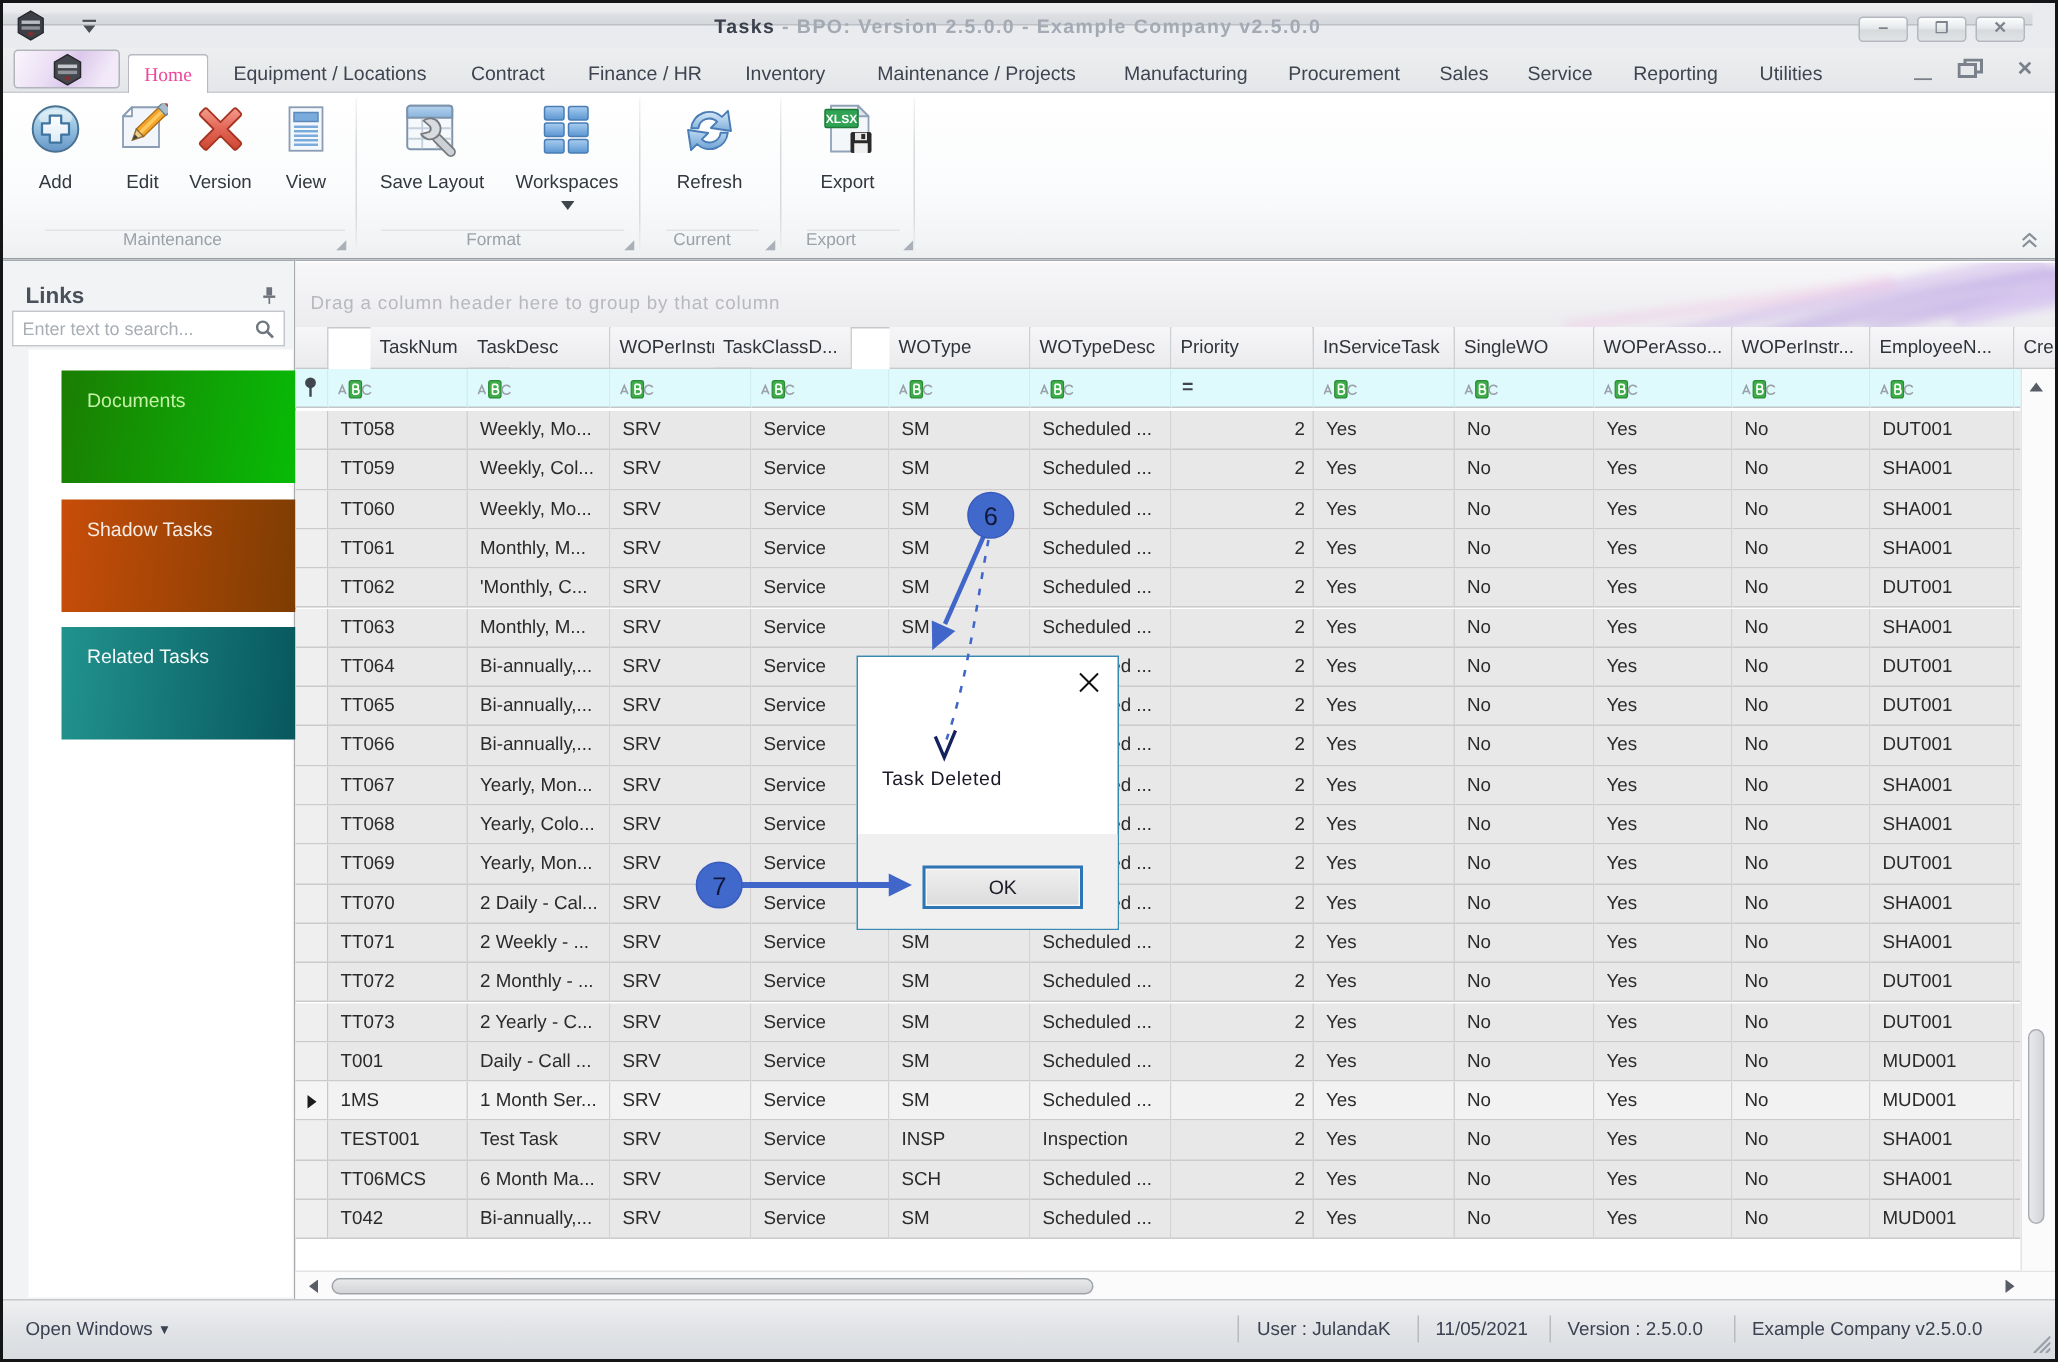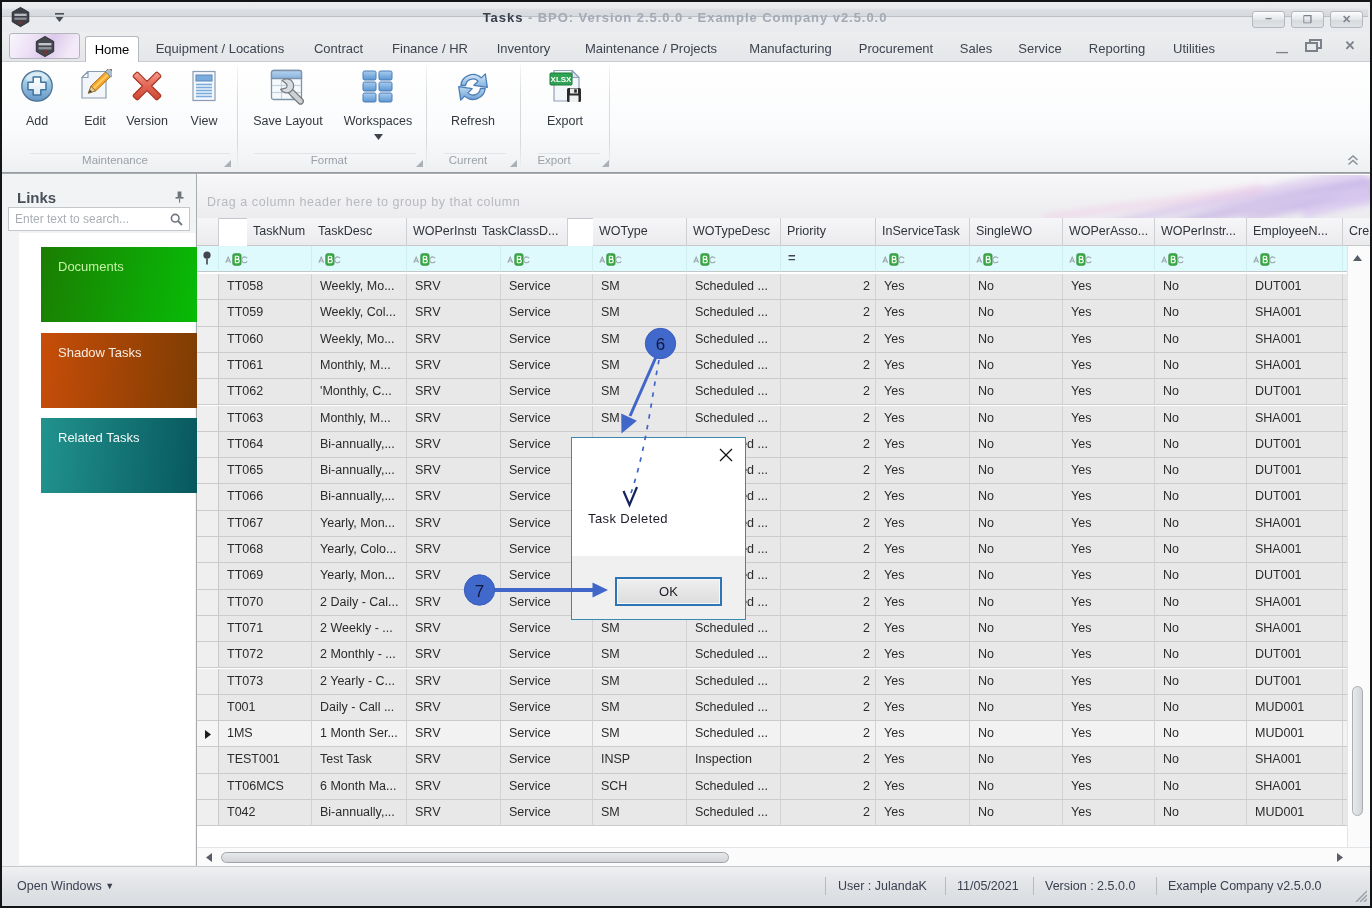--- a/index.html
+++ b/index.html
@@ -1,37 +1,37 @@
 <!DOCTYPE html>
 <html><head><meta charset="utf-8">
 <style>
 * { margin:0; padding:0; box-sizing:border-box; }
 html,body { width:1372px; height:908px; overflow:hidden; }
 body { font-family:"Liberation Sans",sans-serif; position:relative; background:#ffffff; -webkit-font-smoothing:antialiased; }
 .win { position:absolute; inset:0; border:2px solid #141517; background:#e9ebee; }
 .abs { position:absolute; }
 
 
-.title { position:absolute; left:2px; right:4px; top:2px; height:15px;
+.title { position:absolute; left:2px; right:17px; top:2px; height:15px;
   background:linear-gradient(#efeff1 0%,#e8e9eb 45%,#dddfe3 55%,#d5d8dc 100%);
   border-bottom:1px solid #bcc0c5; }
 .title .cap { position:absolute; left:0; right:0; top:8px; text-align:center;
   font-size:13px; font-weight:bold; color:#a4aab4; letter-spacing:0.95px}
 .title .cap b { color:#39404c; }
 .wbtn { position:absolute; top:9px; width:33px; height:17px; border:1px solid #b4b8be; border-radius:3px;
   background:linear-gradient(#fcfdfd,#e3e6e9 50%,#d7dadd 52%,#e0e3e6); color:#7e848d; text-align:center;
   font-size:11px; font-weight:bold; line-height:15px; }
 
 
 .tabs { position:absolute; left:2px; right:2px; top:32px; height:30px;
   background:linear-gradient(#eceeef,#e4e6e9); border-bottom:1px solid #c9ccd0; }
 .appbtn { position:absolute; left:7px; top:1px; width:71px; height:26px; border:1px solid #b2b6bc; border-radius:3px;
   background:linear-gradient(118deg,#f9f6fc 0%,#ecdff5 35%,#dcc8ec 55%,#f2eaf8 85%);}
 .tab { position:absolute; top:4px; height:26px; line-height:26px; font-size:13px; color:#3e4450; text-align:center; }
-.tab.sel { background:#ffffff; border:1px solid #b6bac0; border-bottom:none; border-radius:3px 3px 0 0; color:#000000; }
+.tab.sel { background:#ffffff; border:1px solid #b6bac0; border-bottom:none; border-radius:3px 3px 0 0; color:#ec4899;font-family:Liberation Serif, serif; }
 .cbtn { position:absolute; top:0px; color:#7b818a; font-weight:bold; text-align:center; }
 
 
 .ribbon { position:absolute; left:2px; right:2px; top:62px; height:111px;
   background:linear-gradient(#ffffff 0%,#fafbfc 60%,#f2f4f6 88%,#edeff1 100%); border-bottom:1px solid #989da3;}
 .gsep { position:absolute; top:3px; bottom:3px; width:1px; background:linear-gradient(#f5f6f7,#d8dbde 30%,#d8dbde 75%,#f0f1f3); }
 .rlabel { position:absolute; font-size:12.5px; color:#33383f; text-align:center; }
 .gcap { position:absolute; bottom:2px; height:16px; font-size:11.5px; color:#9ba1a9; text-align:center; }
 .gline { position:absolute; bottom:18px; height:1px; background:#e2e4e7; }
 

